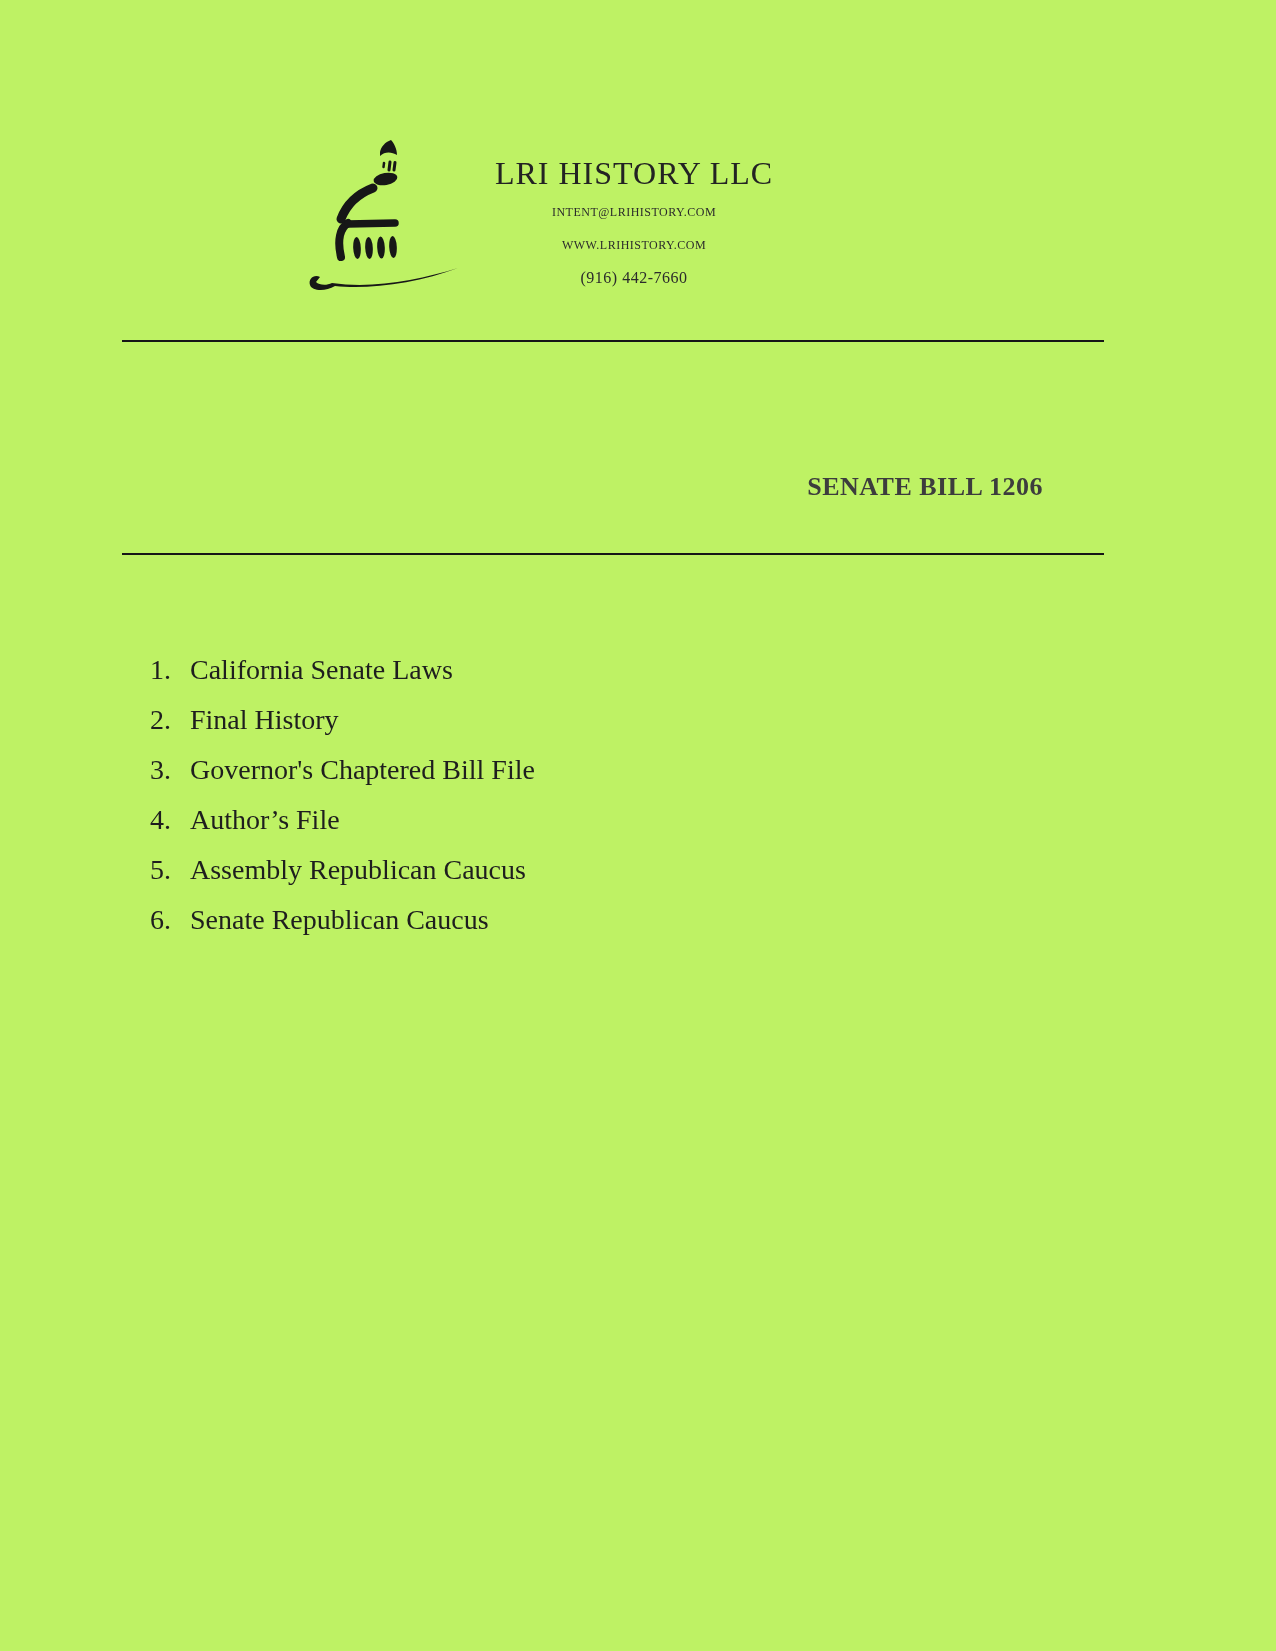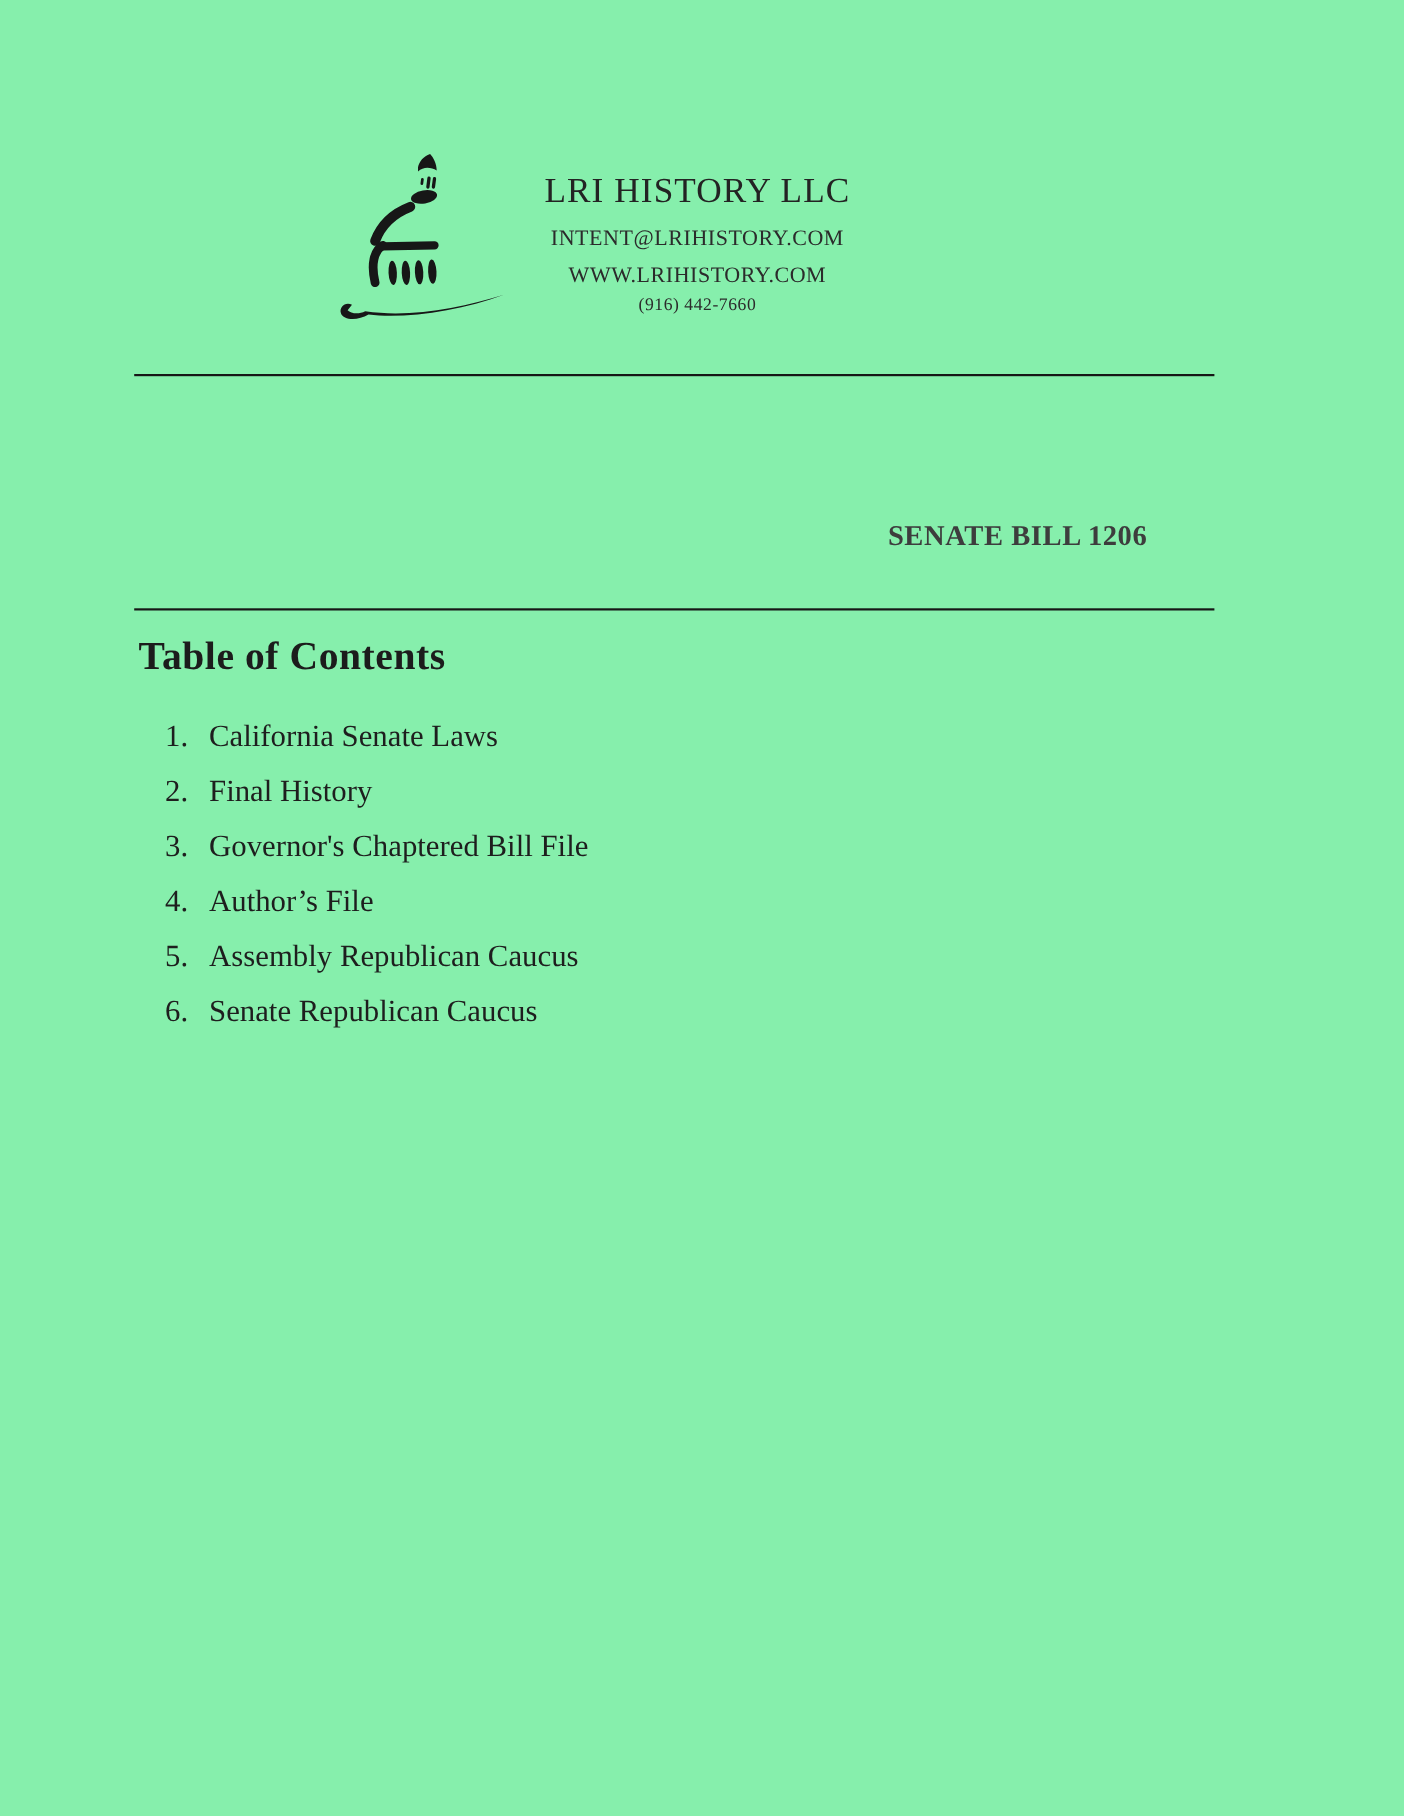--- a/index.html
+++ b/index.html
@@ -4,21 +4,21 @@
 <style>
   html, body {
     margin: 0;
     padding: 0;
     background: #ffffff;
   }
   .page {
     position: relative;
     width: 1276px;
     height: 1651px;
-    background: #86efac;
+    background: #bef264;
     font-family: "Liberation Serif", "DejaVu Serif", serif;
     overflow: hidden;
   }
 
   
   .logo {
     position: absolute;
     left: 303px;
     top: 138px;
     width: 160px;
@@ -39,21 +39,21 @@
     width: 100%;
     font-size: 32px;
     letter-spacing: 1px;
     line-height: 1.1;
     white-space: nowrap;
   }
   .contact-line {
     position: absolute;
     left: 0;
     width: 100%;
-    font-size: 20px;
+    font-size: 12px;
     letter-spacing: 0.5px;
     line-height: 1.2;
     color: #2b2b2b;
     white-space: nowrap;
   }
   .contact-email   { top: 205px; }
   .contact-site    { top: 238px; }
   .contact-phone   { top: 268px; font-size: 16px; }
 
   
@@ -164,21 +164,20 @@
     <div class="contact-line contact-phone">(916) 442-7660</div>
   </div>
 
   <div class="rule rule-top"></div>
   <div class="rule rule-bottom"></div>
 
   <div class="reference">
     <div>SENATE BILL 1206</div>
   </div>
 
-  <div class="toc-title">Table of Contents</div>
 
   <div class="toc-list">
     <div class="toc-row">
       <span class="toc-num">1.</span>
       <span class="toc-label">California Senate Laws</span>
     </div>
     <div class="toc-row">
       <span class="toc-num">2.</span>
       <span class="toc-label">Final History</span>
     </div>

